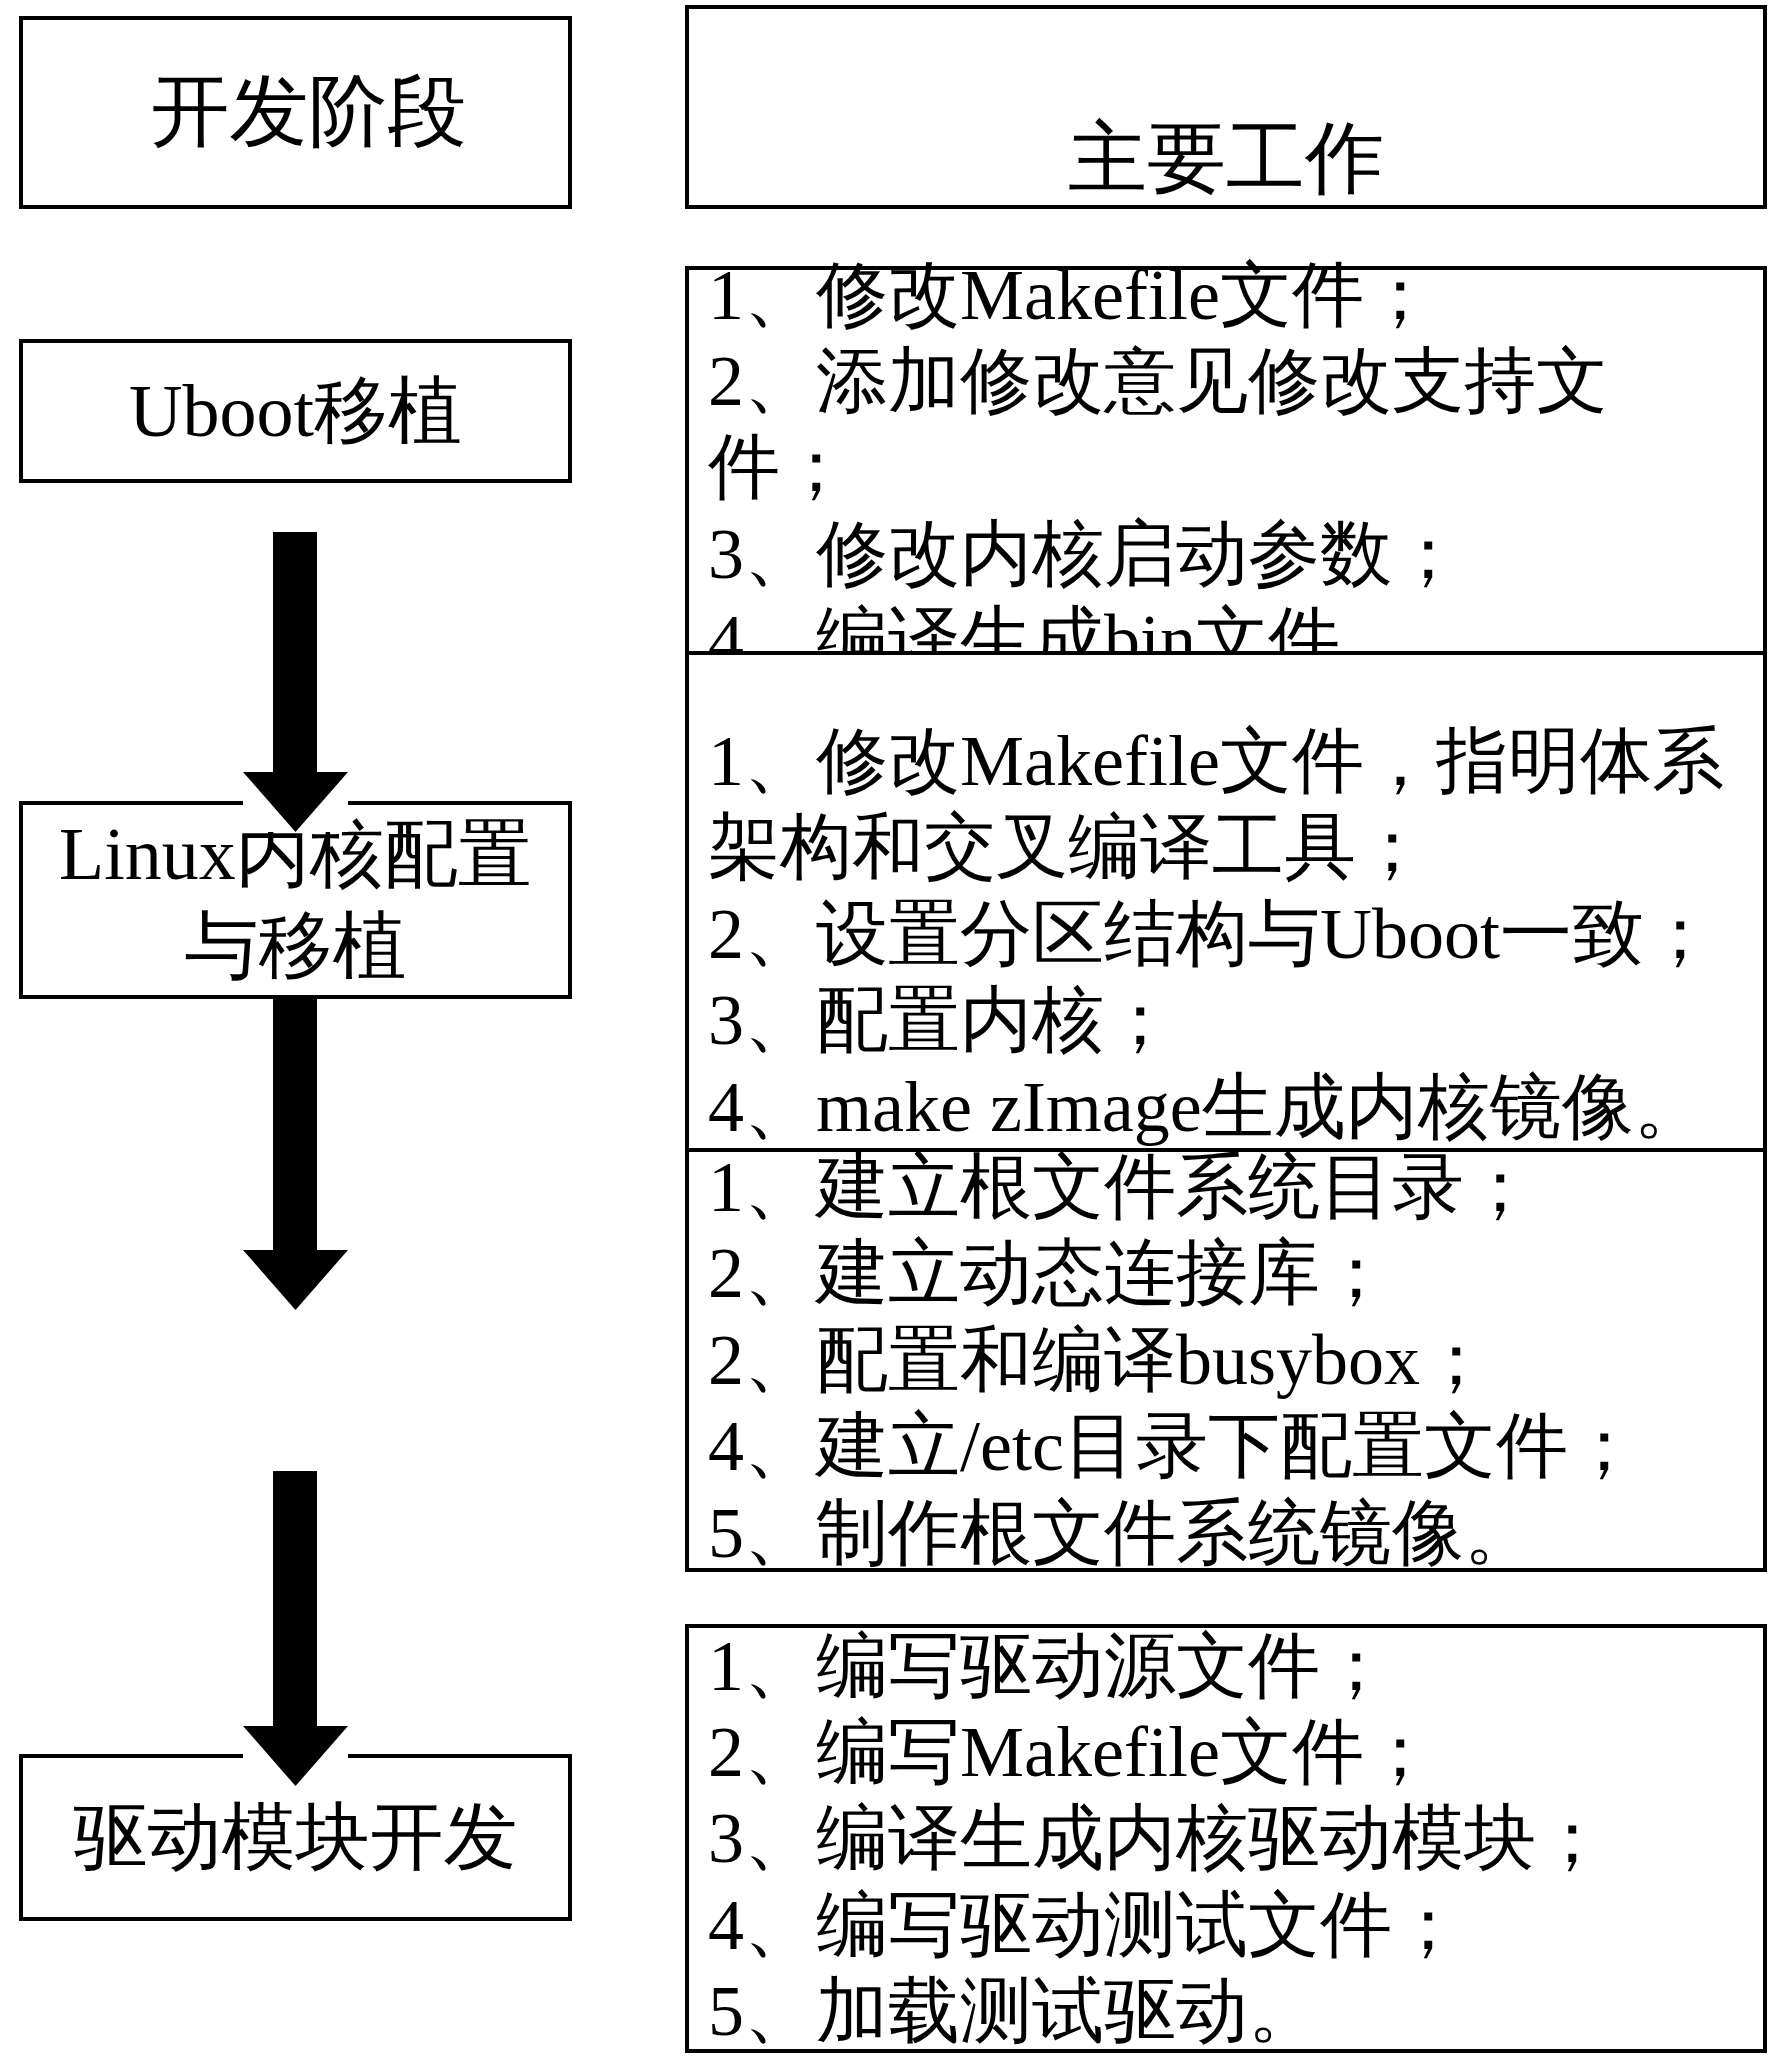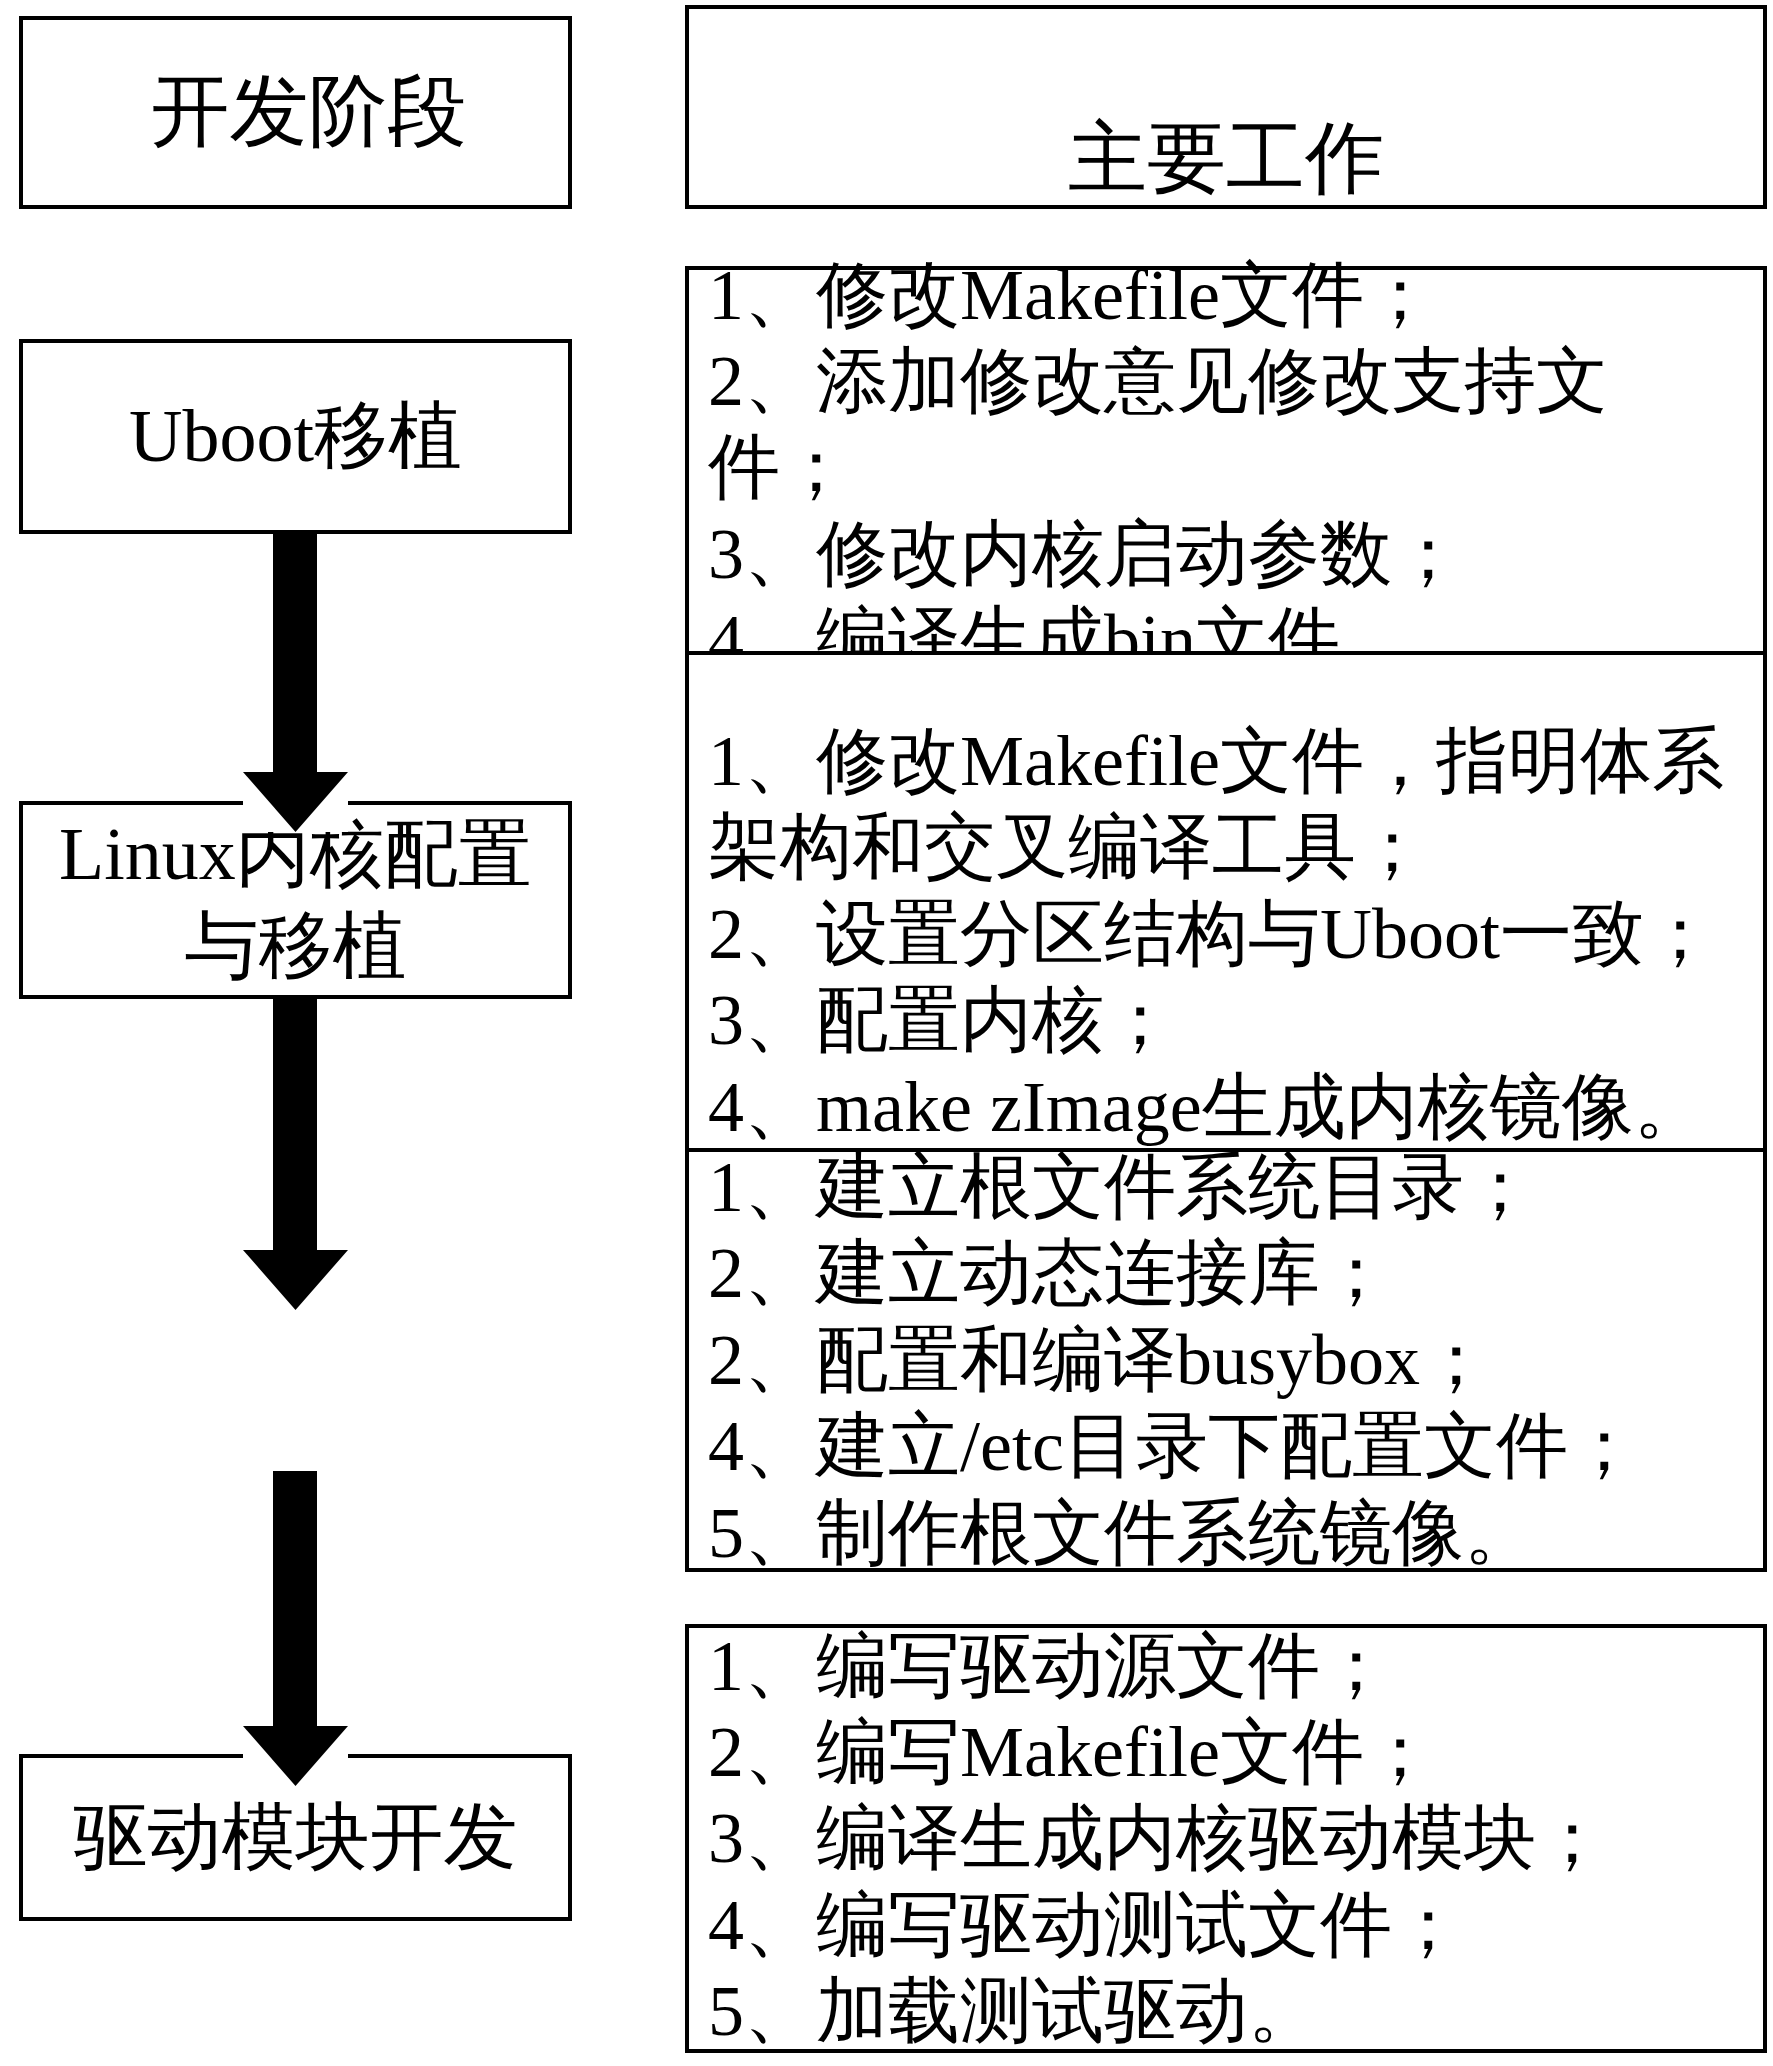--- a/index.html
+++ b/index.html
@@ -66,21 +66,21 @@
   .arrow-head .tri {
     width: 100%;
     height: 100%;
     background: #000000;
     clip-path: polygon(0 0, 100% 0, 50% 100%);
   }
 
   
   .lbox        { left: 19px;  width: 553px; }
   .l-header    { top: 15.7px;   height: 193px; padding-left: 26px; }
-  .l-stage-0   { top: 339px;  height: 195px; }
+  .l-stage-0   { top: 339px;  height: 144px; }
   .l-stage-1   { top: 801px; height: 198px; }
   .l-stage-2   { top: 1279px; height: 193px; }
   .l-stage-3   { top: 1754px; height: 167px; }
 
   .shaft-0 { left: 273px; top: 532px; height: 246px; }
   .head-0  { left: 243px; top: 772px; }
   .shaft-1 { left: 273px; top: 998px; height: 257px; }
   .head-1  { left: 243px; top: 1250px; }
   .shaft-2 { left: 273px; top: 1471px; height: 260px; }
   .head-2  { left: 243px; top: 1726px; }

